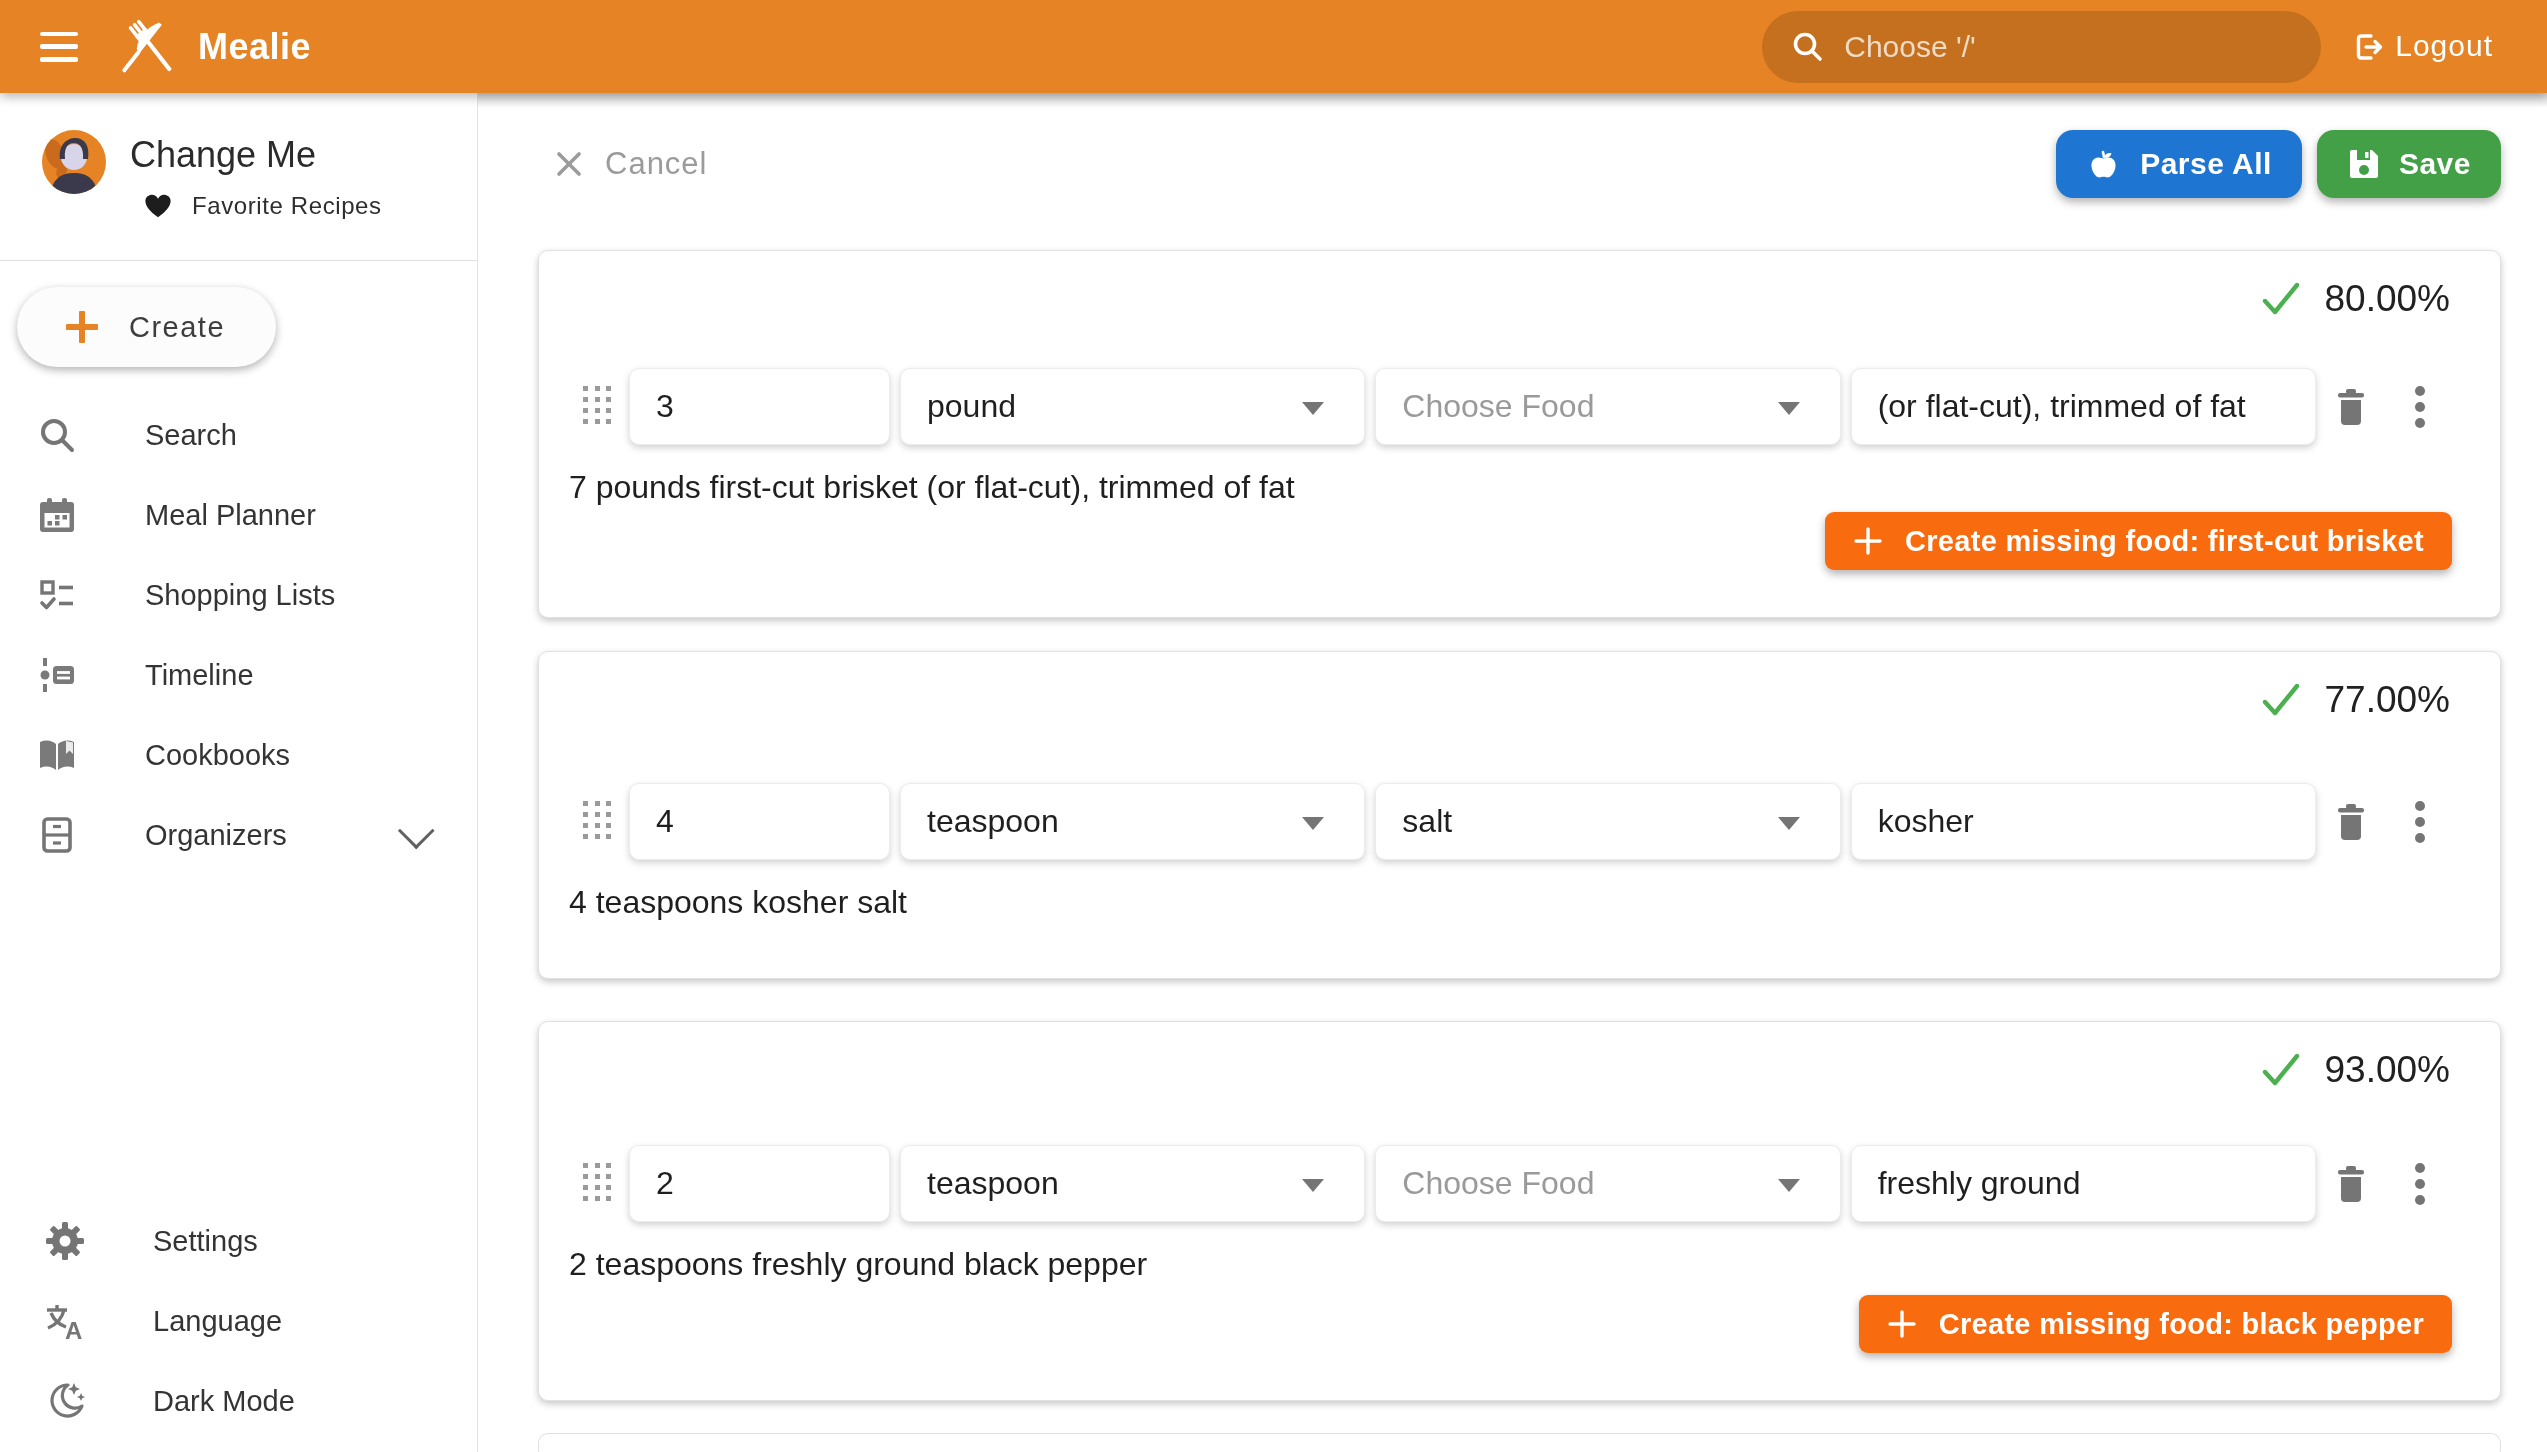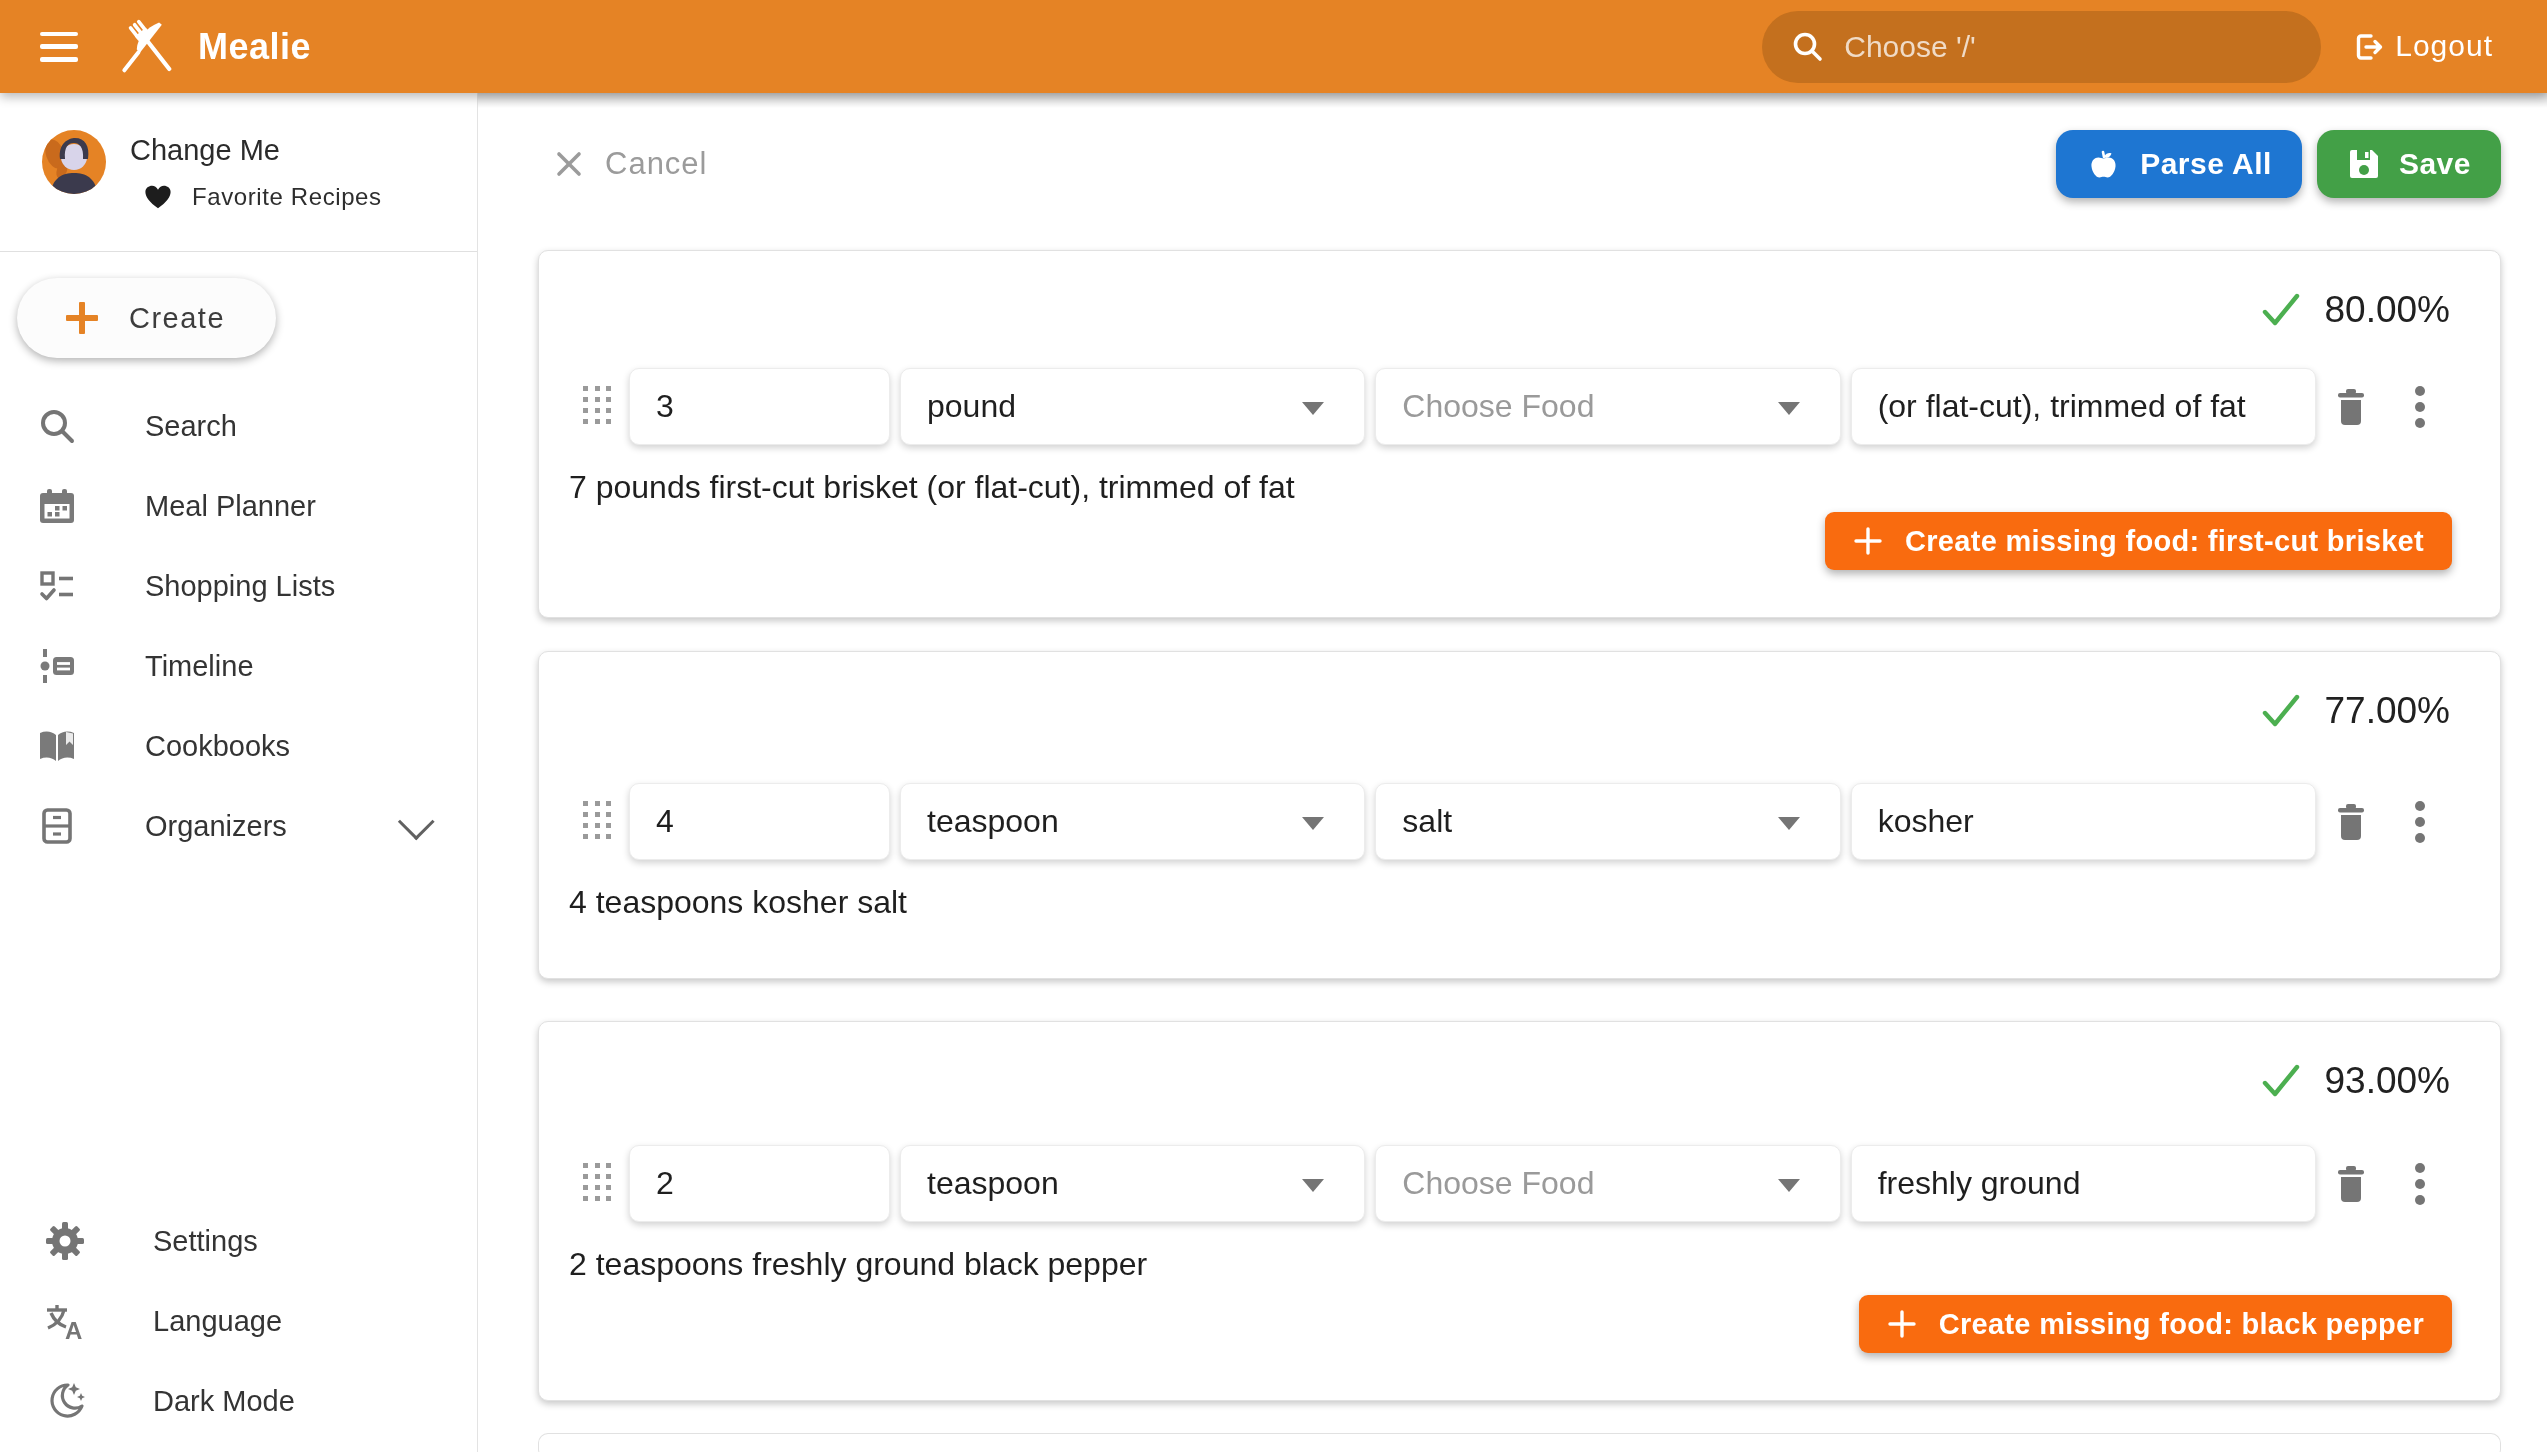--- a/index.html
+++ b/index.html
@@ -23,21 +23,21 @@
   .search-pill .ph { color: rgba(255,255,255,0.75); font-size: 30px; }
   .logout-btn { display: flex; align-items: flex-start; gap: 8px; margin-left: 30px; margin-right: 54px; color: #fff; font-size: 30px; font-weight: 500; letter-spacing: 1px; cursor: pointer; }
 
   
   .sidebar {
     position: absolute; top: 93px; left: 0; width: 478px; height: 1360px;
     background: #fff; border-right: 1px solid #e3e3e3; z-index: 10;
   }
   .user-block { display: flex; padding: 37px 0 0 42px; gap: 24px; }
   .user-text { padding-top: 4px; }
-  .user-name { font-size: 29px; color: #2b2b2b; }
+  .user-name { font-size: 36px; color: #2b2b2b; }
   .fav-row { display: flex; align-items: center; gap: 20px; margin-top: 16px; margin-left: 14px; }
   .fav-label { font-size: 24px; font-weight: 500; color: #2e2e2e; letter-spacing: 0.6px; }
   .side-divider { border: none; border-top: 1px solid #e0e0e0; margin-top: 40px; }
   .create-btn {
     margin: 26px 0 0 17px; width: 259px; height: 80px; border-radius: 40px;
     background: #fcfcfc; box-shadow: 0 3px 8px rgba(0,0,0,0.3);
     display: flex; align-items: center; gap: 28px; padding-left: 46px; cursor: pointer; border: none;
   }
   .create-label { font-size: 29px; font-weight: 500; color: #3d3d3d; letter-spacing: 1.5px; }
   .nav { margin-top: 28px; }
@@ -57,21 +57,21 @@
   .btn { display: flex; align-items: center; gap: 18px; height: 68px; border: none; border-radius: 17px; padding: 0 30px; color: #fff; font-size: 30px; font-weight: 700; letter-spacing: 0.5px; box-shadow: 0 4px 9px rgba(0,0,0,0.3); cursor: pointer; font-family: inherit; }
   .btn-parse { background: #1E76D2; }
   .btn-save { background: #43A047; margin-left: 15px; }
 
   .card { position: relative; margin: 52px 47px 0 60px; background: #fff; border: 1px solid #e1e1e1; border-radius: 10px; box-shadow: 0 3px 7px rgba(0,0,0,0.22); }
   .card.c1 { height: 368px; }
   .card.c2 { margin-top: 33px; height: 328px; }
   .card.c3 { margin-top: 42px; height: 380px; }
   .card.c4 { margin-top: 32px; height: 26px; border-bottom: none; box-shadow: none; }
 
-  .confidence { position: absolute; top: 38px; right: 50px; display: flex; align-items: center; gap: 24px; font-size: 37px; color: #212121; }
+  .confidence { position: absolute; top: 27px; right: 50px; display: flex; align-items: center; gap: 24px; font-size: 37px; color: #212121; }
 
   .ing-row { display: flex; align-items: center; padding: 0 74px 0 44px; gap: 10px; }
   .c1 .ing-row { margin-top: 117px; }
   .c2 .ing-row { margin-top: 131px; }
   .c3 .ing-row { margin-top: 123px; }
 
   .drag-handle { width: 28px; height: 42px; display: grid; grid-template-columns: repeat(3, 5px); grid-template-rows: repeat(4, 5px); gap: 6px 6.5px; cursor: grab; flex: 0 0 auto; }
   .drag-handle i { background: #9a9a9a; }
 
   .field { position: relative; height: 77px; background: #fff; border: 1px solid #ececec; border-radius: 10px; box-shadow: 0 3px 7px rgba(0,0,0,0.18); display: flex; align-items: center; padding: 0 26px; font-size: 32px; color: #1f1f1f; }

